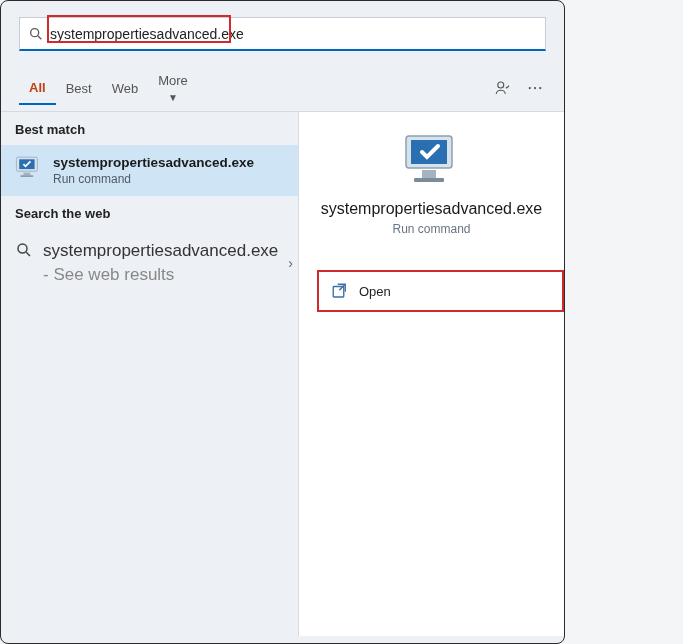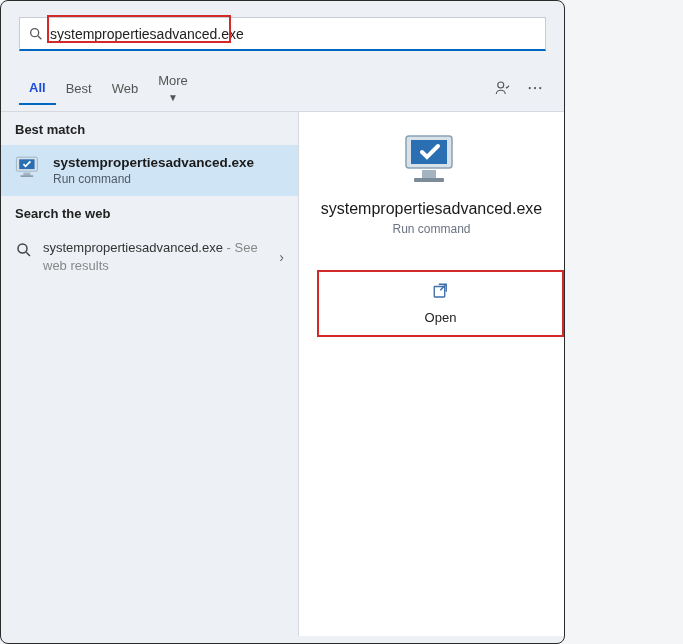--- a/index.html
+++ b/index.html
@@ -39,21 +39,21 @@
   }
   
   .tabs-row {
     display: flex; align-items: center;
     padding: 4px 18px 0 18px;
     border-bottom: 1px solid #d6dae0;
     font-size: 13px;
     color: #555;
   }
   .tab { padding: 8px 10px; cursor: pointer; }
-  .tab.active { color: #1d4ed8; font-weight: 600; border-bottom: 2px solid #0067c0; }
+  .tab.active { color: #c2410c; font-weight: 600; border-bottom: 2px solid #0067c0; }
   .tabs-spacer { flex: 1; }
   .tab-more { display: flex; align-items: center; gap: 4px; flex-direction: column; }
   .chevron { font-size: 10px; }
   .right-icons { display: flex; align-items: center; gap: 14px; padding-right: 2px; }
   .right-icon { width: 18px; height: 18px; color: #555; }
 
   
   .body-split {
     display: flex;
     height: calc(644px - 120px);
@@ -84,38 +84,38 @@
   }
   .best-text .title { font-size: 13.5px; font-weight: 600; color: #1a1a1a; }
   .best-text .sub { font-size: 12px; color: #4f5b68; margin-top: 2px; }
 
   .web-item {
     display: flex; align-items: flex-start;
     padding: 10px 14px;
     gap: 10px;
   }
   .web-icon { width: 18px; height: 18px; color: #444; flex-shrink: 0; margin-top: 2px; }
-  .web-text { flex: 1; font-size: 13px; color: #333; line-height: 1.4; }
+  .web-text { flex: 1; font-size: 17px; color: #333; line-height: 1.4; }
   .web-text .muted { color: #888; }
   .web-chevron { color: #666; font-size: 14px; align-self: center; }
 
   
   .detail {
     display: flex; flex-direction: column; align-items: center;
     padding-top: 22px;
   }
   .detail-icon { margin-bottom: 12px; }
   .detail-title { font-size: 16px; color: #1a1a1a; margin-bottom: 4px; }
   .detail-sub { font-size: 12px; color: #6a7480; }
 
   .actions { margin-top: 34px; align-self: flex-start; padding-left: 18px; }
   .action-row {
     display: flex; align-items: center; gap: 10px;
     padding: 8px 10px;
-    font-size: 13px; color: #222; flex-direction: column;
+    font-size: 13px; color: #222;
   }
   .action-icon { width: 18px; height: 18px; color: #3e6ea8; }
   .open-highlight {
     border: 2px solid #d22a2a;
     padding: 2px;
   }
 </style>
 </head>
 <body>
 

